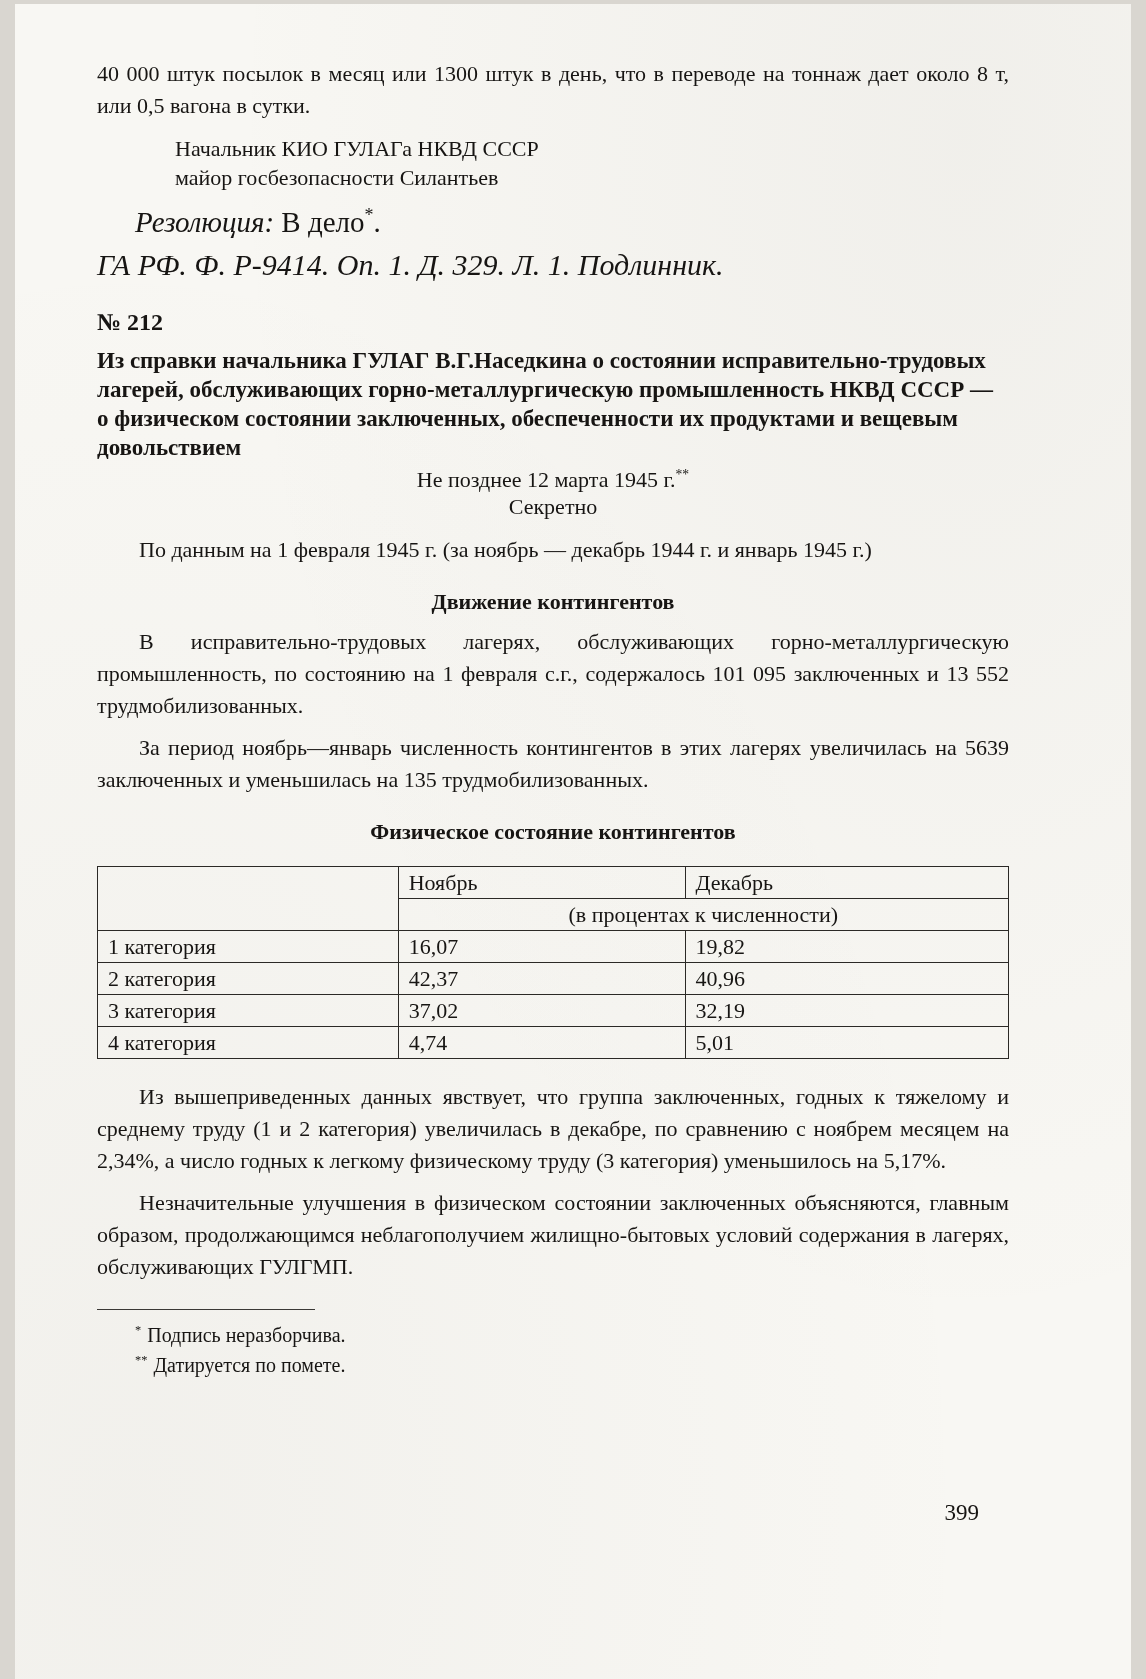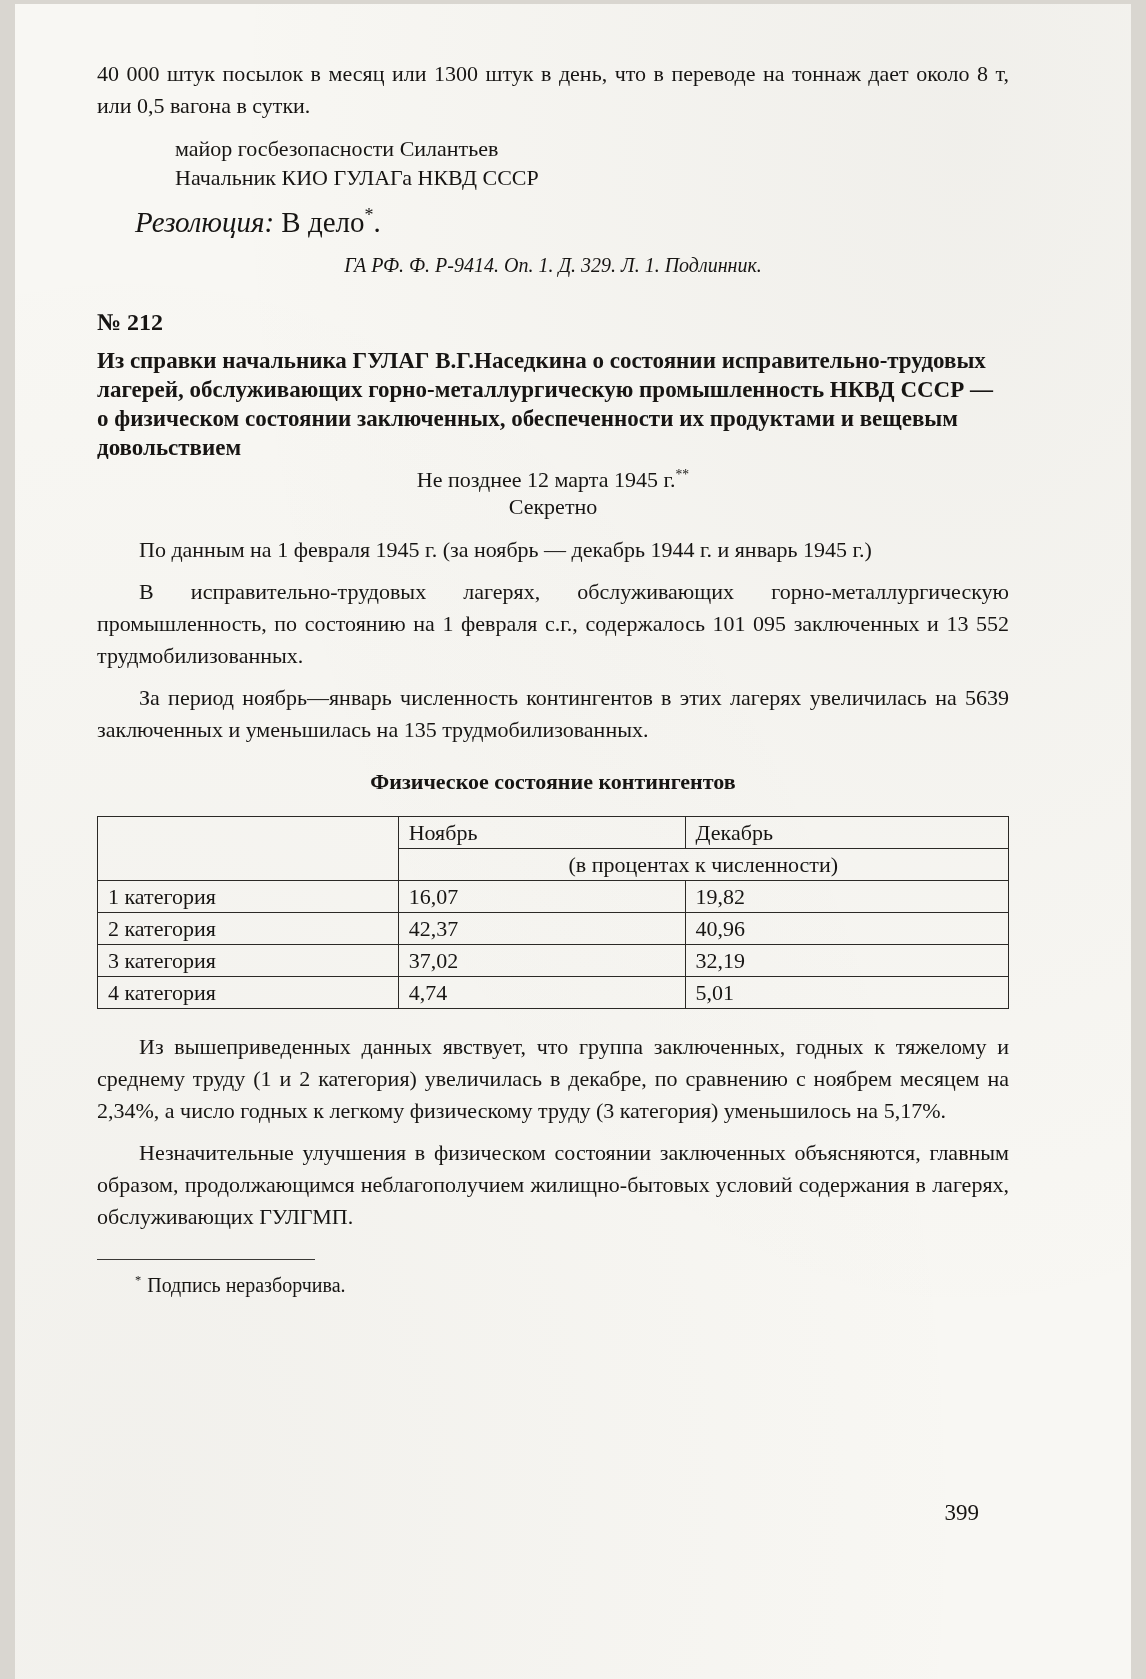--- a/index.html
+++ b/index.html
@@ -33,24 +33,23 @@
     line-height:29px;
   }
   .resolution {
     margin:16px 0 0 38px;
     font-size:29px;
     line-height:28px;
   }
   .resolution .res-label { font-style:italic; }
   .archive-ref {
     margin-top:15px;
-    font-size:20px;
+    font-size:30px;
     font-style:italic;
     line-height:28px;
-    text-align:center;
   }
   .doc-number {
     margin-top:30px;
     font-size:24px;
     font-weight:bold;
   }
   .doc-title {
     margin-top:10px;
     font-size:23px;
     line-height:29px;
@@ -108,39 +107,40 @@
 </style>
 </head>
 <body>
 
 <div class="page">
   <div class="content">
 
     <p class="body-text">40 000 штук посылок в месяц или 1300 штук в день, что в переводе на тоннаж дает около 8 т, или 0,5 вагона в сутки.</p>
 
     <div class="signature">
+      <div>Начальник КИО ГУЛАГа НКВД СССР</div>
       <div>майор госбезопасности Силантьев</div>
-      <div>Начальник КИО ГУЛАГа НКВД СССР</div>
     </div>
 
     <p class="resolution"><span class="res-label">Резолюция:</span><span> В дело</span><sup>*</sup><span>.</span></p>
 
     <p class="archive-ref">ГА РФ. Ф. Р-9414. Оп. 1. Д. 329. Л. 1. Подлинник.</p>
 
     <p class="doc-number">№ 212</p>
 
     <h1 class="doc-title">Из справки начальника ГУЛАГ В.Г.Наседкина о состоянии исправительно-трудовых лагерей, обслуживающих горно-металлургическую промышленность НКВД СССР — о физическом состоянии заключенных, обеспеченности их продуктами и вещевым довольствием</h1>
 
     <div class="date-block">
       <div><span>Не позднее 12 марта 1945 г.</span><sup>**</sup></div>
       <div>Секретно</div>
     </div>
 
     <p class="body-text indent intro-para">По данным на 1 февраля 1945 г. (за ноябрь — декабрь 1944 г. и январь 1945 г.)</p>
 
+    <h2 class="section-heading">Движение контингентов</h2>
 
     <p class="body-text indent para">В исправительно-трудовых лагерях, обслуживающих горно-металлургическую промышленность, по состоянию на 1 февраля с.г., содержалось 101 095 заключенных и 13 552 трудмобилизованных.</p>
     <p class="body-text indent para">За период ноябрь—январь численность контингентов в этих лагерях увеличилась на 5639 заключенных и уменьшилась на 135 трудмобилизованных.</p>
 
     <h2 class="section-heading">Физическое состояние контингентов</h2>
 
 
     <table class="stats">
       <tbody>
         <tr>
@@ -174,18 +174,19 @@
       </tbody>
     </table>
 
     <p class="body-text indent para" style="margin-top:22px;">Из вышеприведенных данных явствует, что группа заключенных, годных к тяжелому и среднему труду (1 и 2 категория) увеличилась в декабре, по сравнению с ноябрем месяцем на 2,34%, а число годных к легкому физическому труду (3 категория) уменьшилось на 5,17%.</p>
     <p class="body-text indent para">Незначительные улучшения в физическом состоянии заключенных объясняются, главным образом, продолжающимся неблагополучием жилищно-бытовых условий содержания в лагерях, обслуживающих ГУЛГМП.</p>
 
     <div class="footnote-rule"></div>
 
     <div class="footnotes">
       <div><sup>*</sup><span class="footnote-text">Подпись неразборчива.</span></div>
+      <div><sup>**</sup><span class="footnote-text">Датируется по помете.</span></div>
     </div>
 
   </div>
 
   <div class="page-number">399</div>
 </div>
 
 </body></html>

